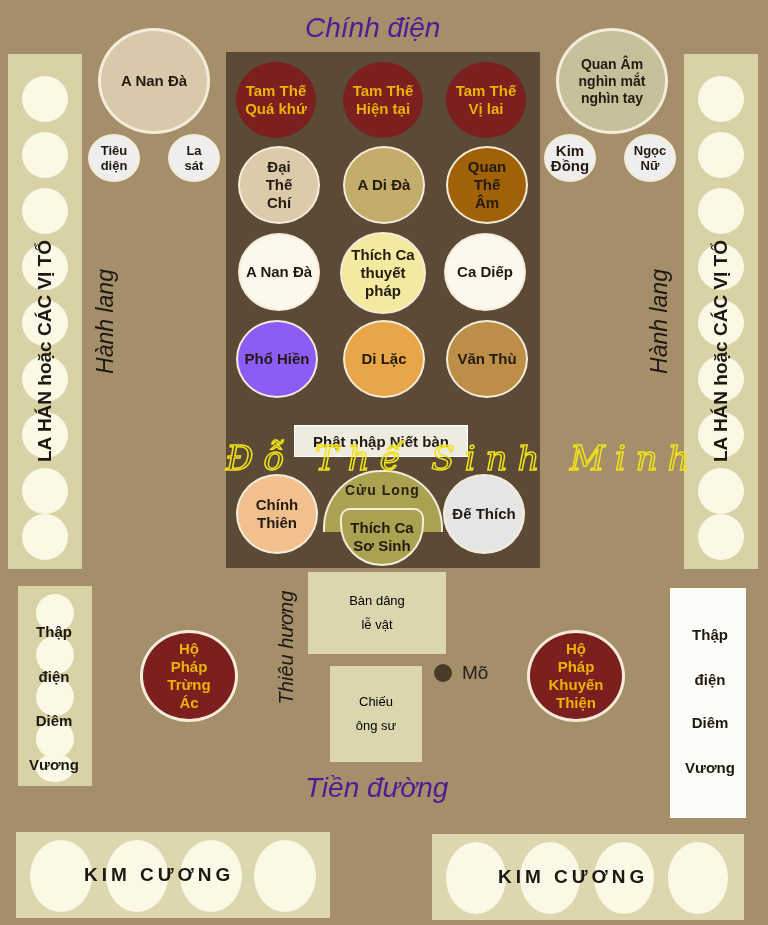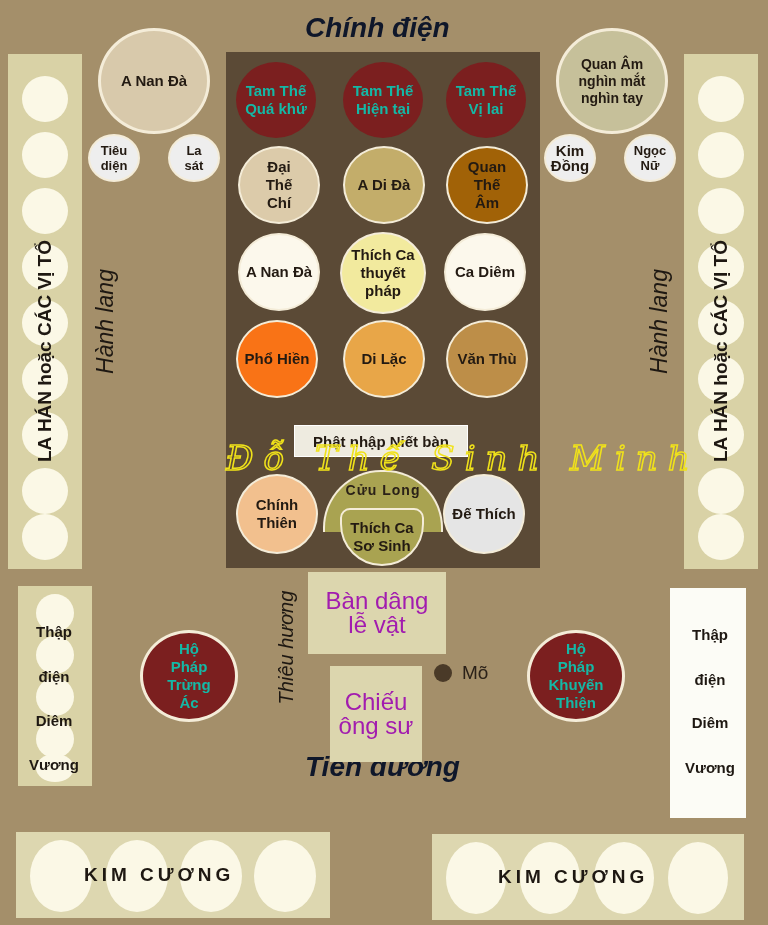--- a/index.html
+++ b/index.html
@@ -1,42 +1,42 @@
 <!DOCTYPE html>
 <html><head>
 <meta charset="utf-8">
 <style>
   html, body { margin:0; padding:0; }
   body { width:768px; height:925px; position:relative; overflow:hidden;
          background:#a48f6a; font-family:"Liberation Sans", sans-serif; }
   .abs { position:absolute; }
-  .label-it { font-family:"Liberation Sans", sans-serif; font-style:italic; color:#0f172a;font-weight:bold; }
+  .label-it { font-family:"Liberation Sans", sans-serif; font-style:italic; color:#4c1d95; }
   .panel { position:absolute; background:#5b4a36; }
   .strip { position:absolute; background:#d9d2a6; }
   .wcircle { position:absolute; border-radius:50%; background:#fbf8e6; }
   .circle { position:absolute; border-radius:50%; display:flex; align-items:center; justify-content:center;
             text-align:center; font-weight:bold; font-size:15px; line-height:18px; box-sizing:border-box;
             border:2px solid #f4ecd8; color:#231a12; white-space:pre-line; }
-  .maroon { background:#7b1f1f; color:#14b8a6; }
+  .maroon { background:#7b1f1f; color:#eab308; }
   .vtext { position:absolute; transform-origin:center; transform:rotate(-90deg); white-space:nowrap;
            font-weight:bold; font-size:19px; color:#1e1812; }
   .box { position:absolute; background:#dcd6ae; display:flex; align-items:center; justify-content:center;
-         text-align:center; font-size:24px; color:#a21caf; white-space:pre-line; line-height:24px; }
+         text-align:center; font-size:13px; color:#000000; white-space:pre-line; line-height:24px; }
   .stack-label { position:absolute; font-weight:bold; font-size:15px; color:#1e1812; text-align:center; width:80px; }
   .kim { position:absolute; background:#ddd7b0; }
   .kim-oval { position:absolute; border-radius:50%; background:#fbf8e6; }
   .kim-label { position:absolute; font-weight:bold; font-size:19px; letter-spacing:4px; color:#1e1812; }
   .watermark { position:absolute; font-family:"DejaVu Serif", serif; font-style:italic; font-size:34px;
                color:transparent; -webkit-text-stroke:1.5px #f0e21a; letter-spacing:10px; white-space:nowrap; }
 </style>
 </head>
 <body>
 
 <div class="abs label-it" style="left:305px;top:12px;font-size:28px;">Chính điện</div>
-<div class="abs label-it" style="left:305px;top:751px;font-size:28px;">Tiền đường</div>
+<div class="abs label-it" style="left:305px;top:772px;font-size:28px;">Tiền đường</div>
 
 <div class="strip" style="left:8px;top:54px;width:74px;height:515px;">
   <div class="wcircle" style="left:14px;top:22px;width:46px;height:46px;"></div>
   <div class="wcircle" style="left:14px;top:78px;width:46px;height:46px;"></div>
   <div class="wcircle" style="left:14px;top:134px;width:46px;height:46px;"></div>
   <div class="wcircle" style="left:14px;top:190px;width:46px;height:46px;"></div>
   <div class="wcircle" style="left:14px;top:246px;width:46px;height:46px;"></div>
   <div class="wcircle" style="left:14px;top:302px;width:46px;height:46px;"></div>
   <div class="wcircle" style="left:14px;top:358px;width:46px;height:46px;"></div>
   <div class="wcircle" style="left:14px;top:414px;width:46px;height:46px;"></div>
@@ -87,34 +87,34 @@
 Chí</div>
 <div class="circle" style="left:343px;top:146px;width:82px;height:78px;background:#c3ad6a;">A Di Đà</div>
 <div class="circle" style="left:446px;top:146px;width:82px;height:78px;background:#a16207;">Quan
 Thế
 Âm</div>
 
 <div class="circle" style="left:238px;top:233px;width:82px;height:78px;background:#fcf8ec;">A Nan Đà</div>
 <div class="circle" style="left:340px;top:232px;width:86px;height:82px;background:#f2ea9e;">Thích Ca
 thuyết
 pháp</div>
-<div class="circle" style="left:444px;top:233px;width:82px;height:78px;background:#fcf8ec;">Ca Diêm</div>
+<div class="circle" style="left:444px;top:233px;width:82px;height:78px;background:#fcf8ec;">Ca Diếp</div>
 
-<div class="circle" style="left:236px;top:320px;width:82px;height:78px;background:#f97316;">Phổ Hiền</div>
+<div class="circle" style="left:236px;top:320px;width:82px;height:78px;background:#8b5cf6;">Phổ Hiền</div>
 <div class="circle" style="left:343px;top:320px;width:82px;height:78px;background:#e8a648;">Di Lặc</div>
 <div class="circle" style="left:446px;top:320px;width:82px;height:78px;background:#bd8e48;">Văn Thù</div>
 
 <div class="abs" style="left:294px;top:425px;width:172px;height:30px;background:#eeebe0;border:1px solid #fff;display:flex;align-items:center;justify-content:center;font-weight:bold;font-size:15px;color:#231a12;">
   <span>Phật nhập Niết bàn</span>
 </div>
 
 <div class="circle" style="left:236px;top:474px;width:82px;height:80px;background:#f2c08e;">Chính
 Thiên</div>
 <div class="abs" style="left:323px;top:470px;width:116px;height:60px;background:#a9a351;border:2px solid #f4ecd8;border-bottom:none;border-radius:58px 58px 0 0;"></div>
-<div class="abs" style="left:345px;top:482px;width:76px;text-align:center;font-weight:bold;font-size:14px;color:#2a2118;letter-spacing:1px;">Cửu Long</div>
+<div class="abs" style="left:345px;top:482px;width:76px;font-weight:bold;font-size:14px;color:#2a2118;letter-spacing:1px;">Cửu Long</div>
 <div class="circle" style="left:340px;top:508px;width:84px;height:58px;border-radius:10px 10px 42px 42px;background:#a9a351;">Thích Ca
 Sơ Sinh</div>
 <div class="circle" style="left:443px;top:474px;width:82px;height:80px;background:#e5e5e5;">Đế Thích</div>
 
 <div class="watermark" style="left:226px;top:438px;">Đỗ Thế Sinh Minh</div>
 
 <div class="box" style="left:308px;top:572px;width:138px;height:82px;">Bàn dâng
 lễ vật</div>
 <div class="box" style="left:330px;top:666px;width:92px;height:96px;">Chiếu
 ông sư</div>

